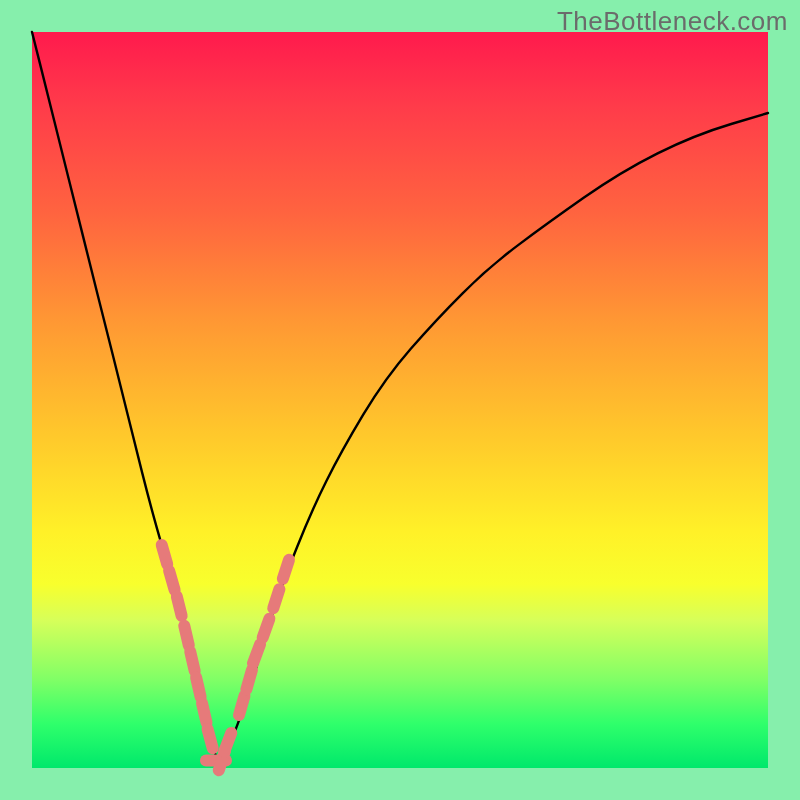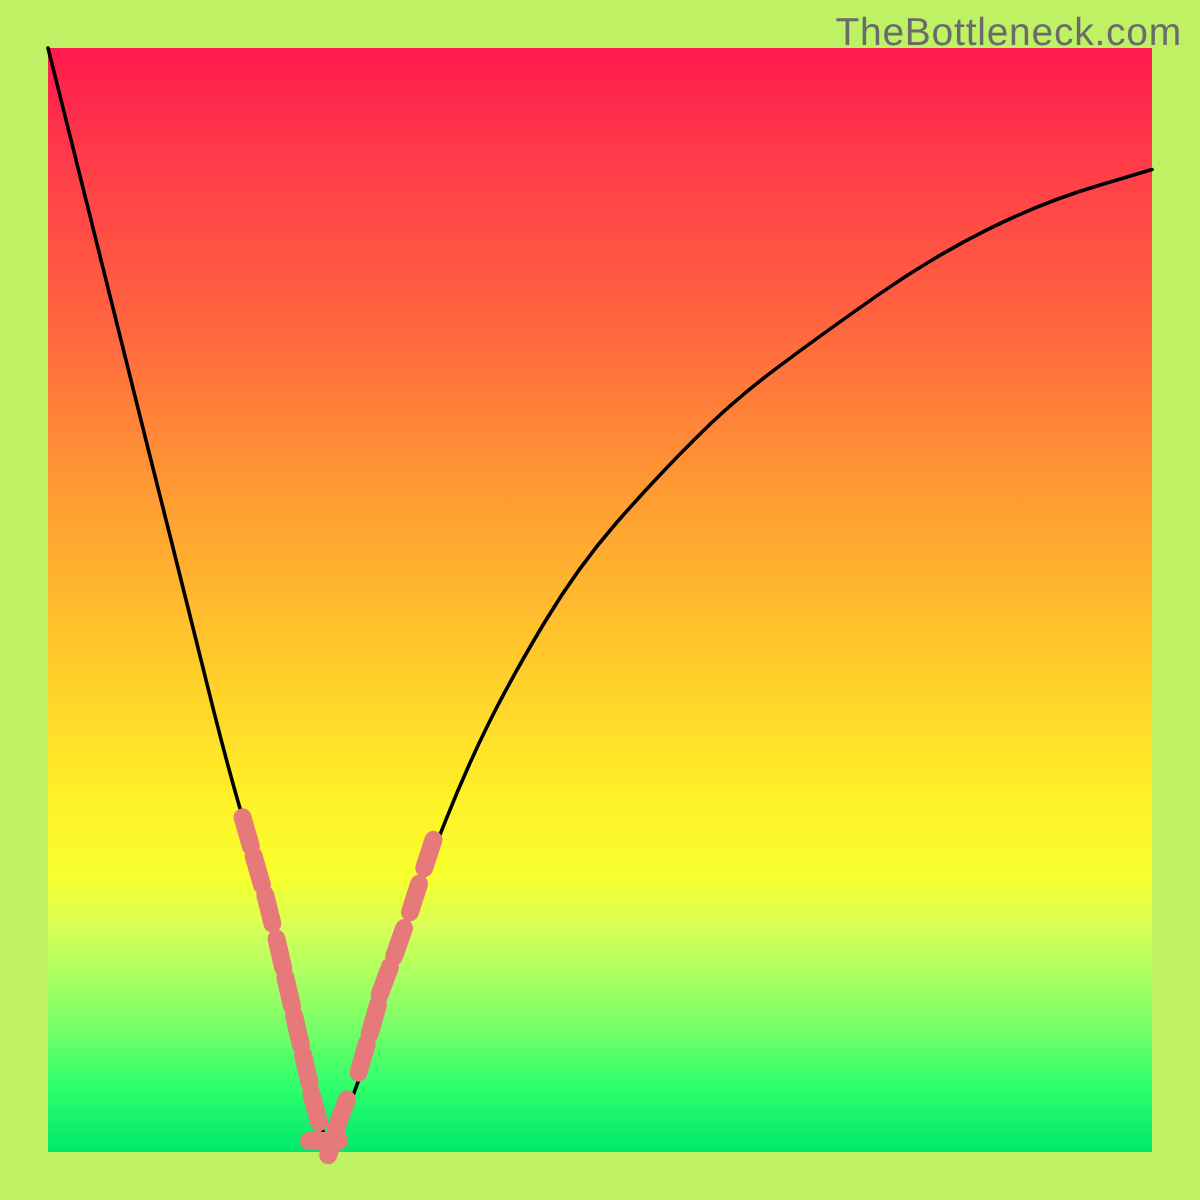--- a/index.html
+++ b/index.html
@@ -10,21 +10,21 @@
     overflow: hidden;
     background: #000;
     font-family: Arial, Helvetica, sans-serif;
   }
   .frame {
     position: absolute;
     left: 0;
     top: 0;
     width: 800px;
     height: 800px;
-    background: #bef264;
+    background: #86efac;
   }
   .plot-area {
     position: absolute;
     left: 32px;
     top: 32px;
     width: 736px;
     height: 736px;
     background: linear-gradient(to bottom,
       #ff1a4d 0%,
       #ff3b4a 10%,

